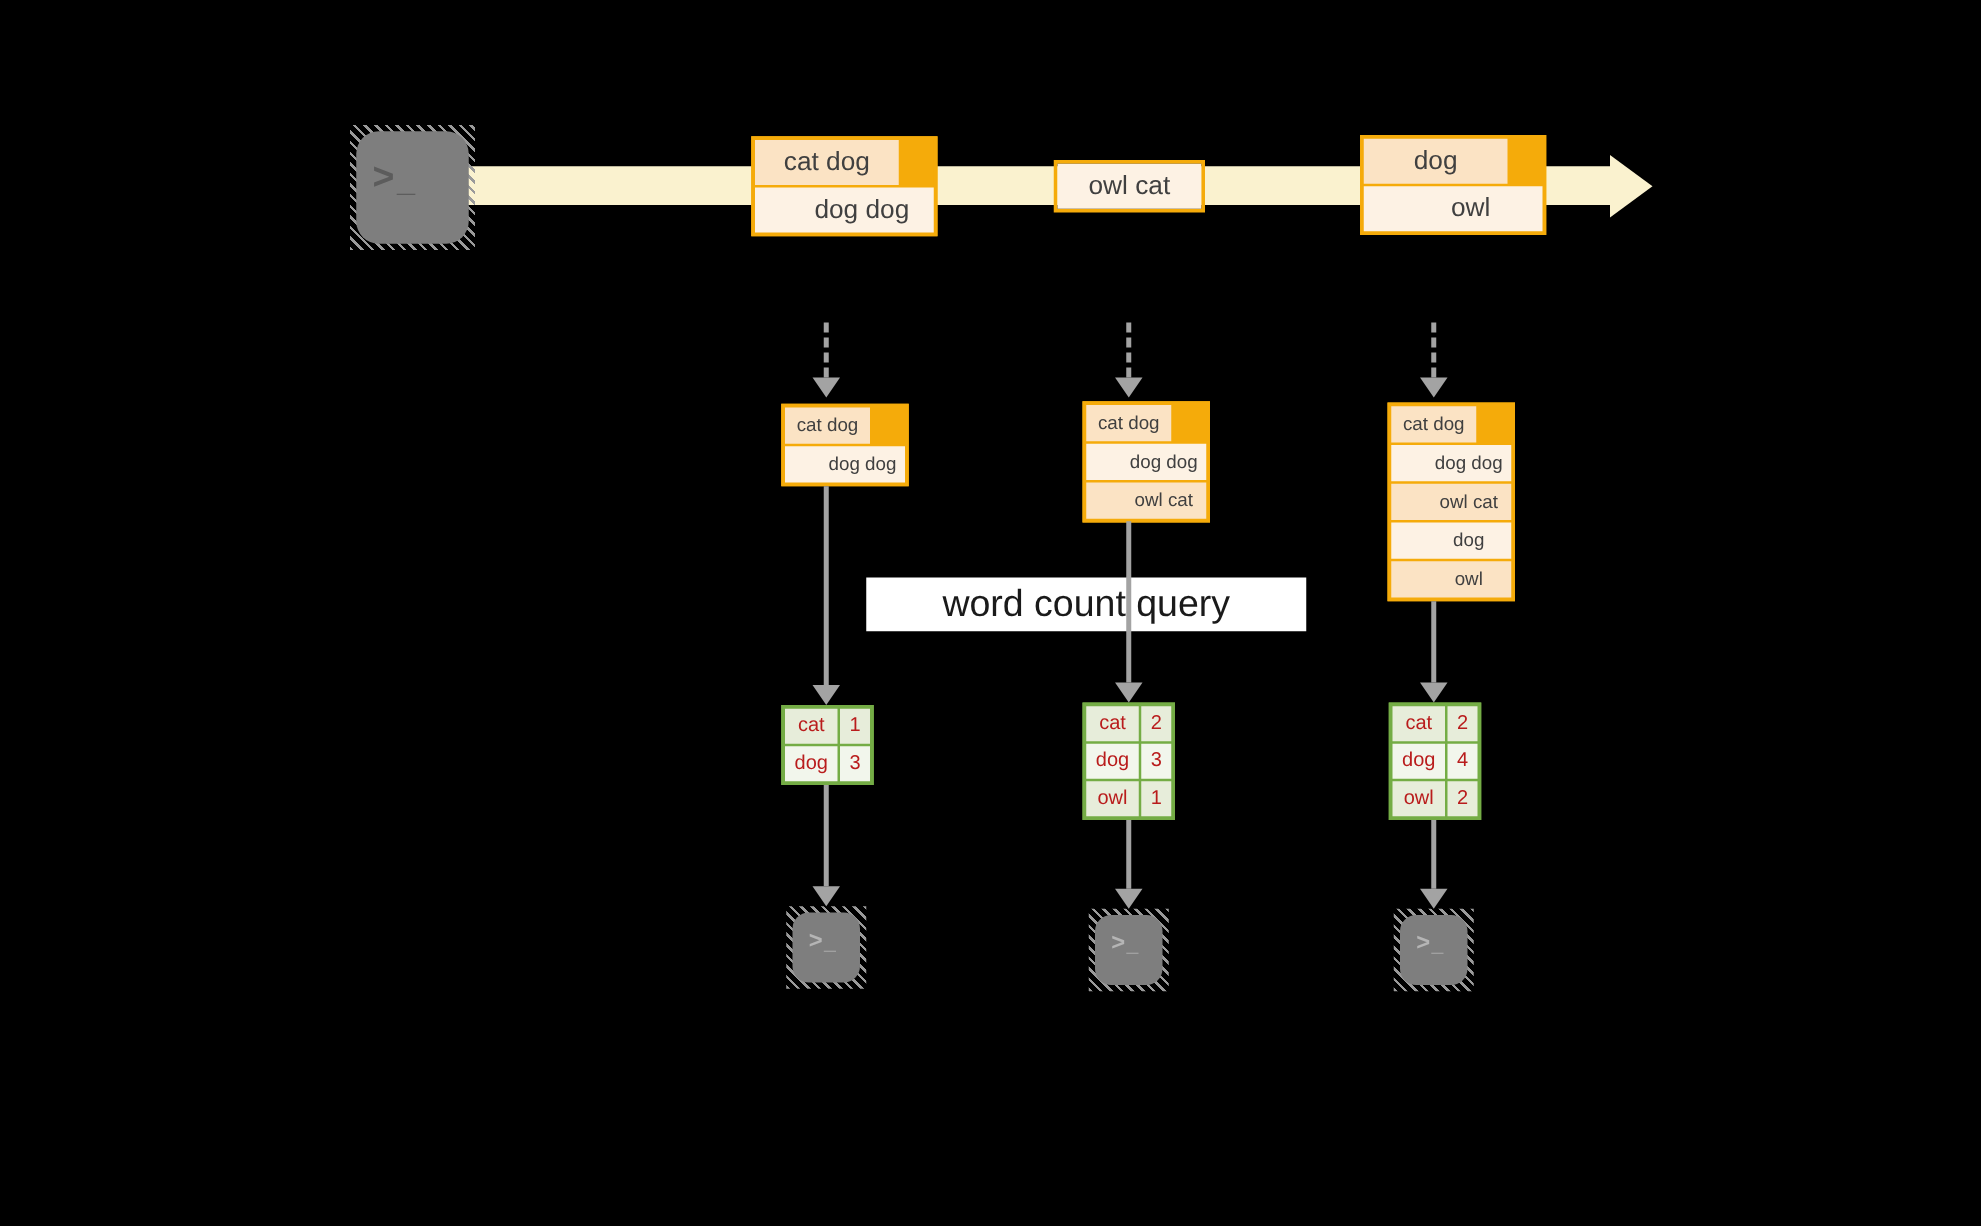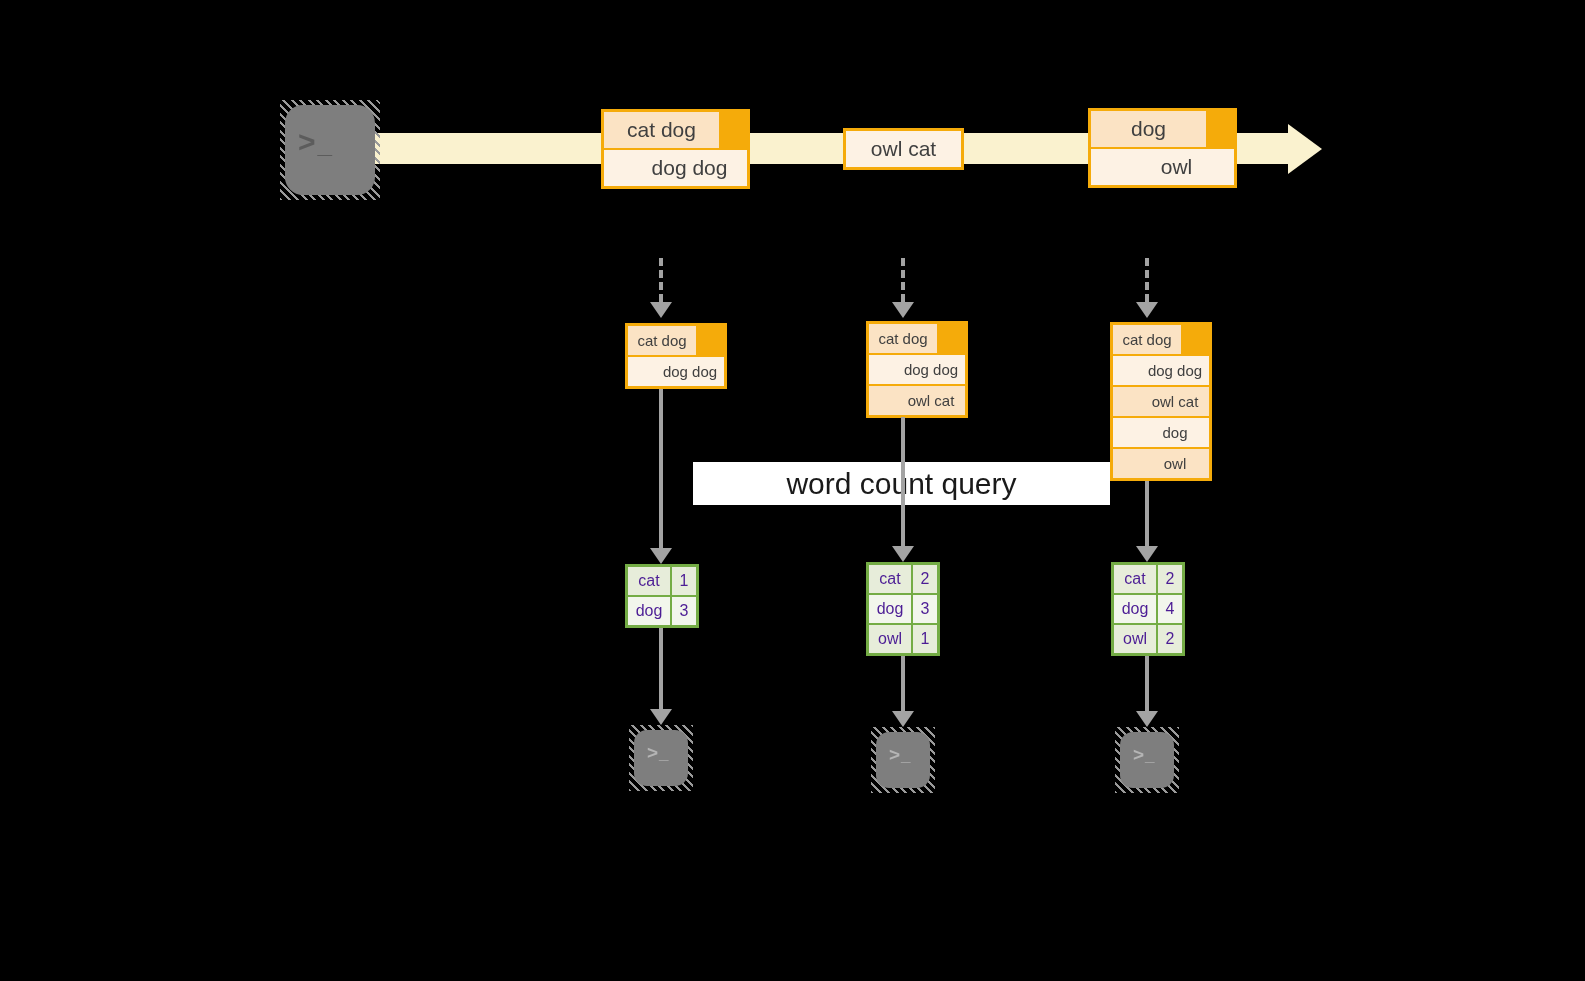--- a/index.html
+++ b/index.html
@@ -33,27 +33,27 @@
   .stream-box .cell{width:115px;height:36px;font-size:21px;}
   .acc-box .cell{width:68px;height:29px;font-size:15px;}
 
   
   .varrow{position:absolute;width:22px;display:flex;flex-direction:column;align-items:center;z-index:3;}
   .varrow .shaft{width:0;border-left:4px solid var(--arrow);}
   .varrow .shaft.dashed{border-left-style:dashed;}
   .varrow .head{width:0;height:0;border-left:11px solid transparent;border-right:11px solid transparent;border-top:16px solid var(--arrow);}
 
   
-  .query-label{position:absolute;left:693px;top:462px;width:417px;height:43px;background:#fff;z-index:1;
+  .query-label{position:absolute;left:693px;top:462px;width:352px;height:43px;background:#fff;z-index:1;
     color:#1a1a1a;font-size:30px;line-height:43px;text-align:center;}
 
   
   .gtable{position:absolute;display:grid;grid-template-columns:42px 24px;gap:2px;
     border:3px solid var(--green);background:var(--green);z-index:2;}
-  .gtable .gcell{height:28px;display:flex;align-items:center;justify-content:center;font-size:16px;color:#4c1d95;}
+  .gtable .gcell{height:28px;display:flex;align-items:center;justify-content:center;font-size:16px;color:#b91c1c;}
   .gcell.shade-a{background:var(--sage-dark);}
   .gcell.shade-b{background:var(--sage-light);}
 
   
   .term{position:absolute;z-index:2;
     background:repeating-linear-gradient(45deg,#9a9a9a 0 2px,rgba(0,0,0,0) 2px 6px);}
   .term .inner{position:absolute;inset:5px;background:var(--icon-gray);border-radius:16px;
     display:flex;align-items:center;padding-left:13px;box-sizing:border-box;}
   .term .chev{font-weight:bold;}
   .term .cursor{font-weight:bold;position:relative;}

